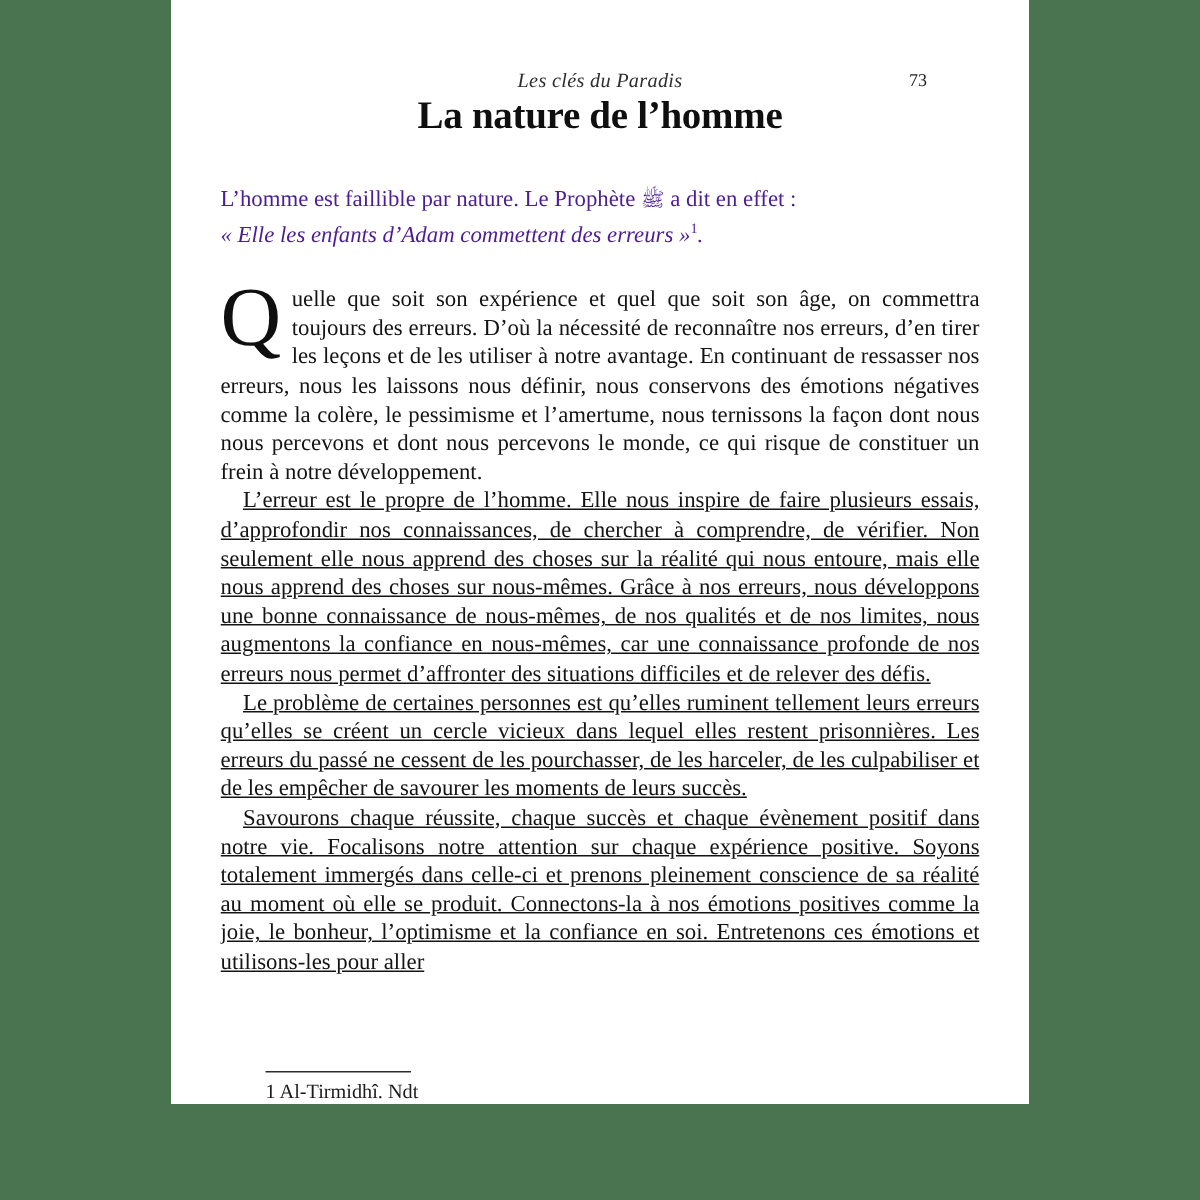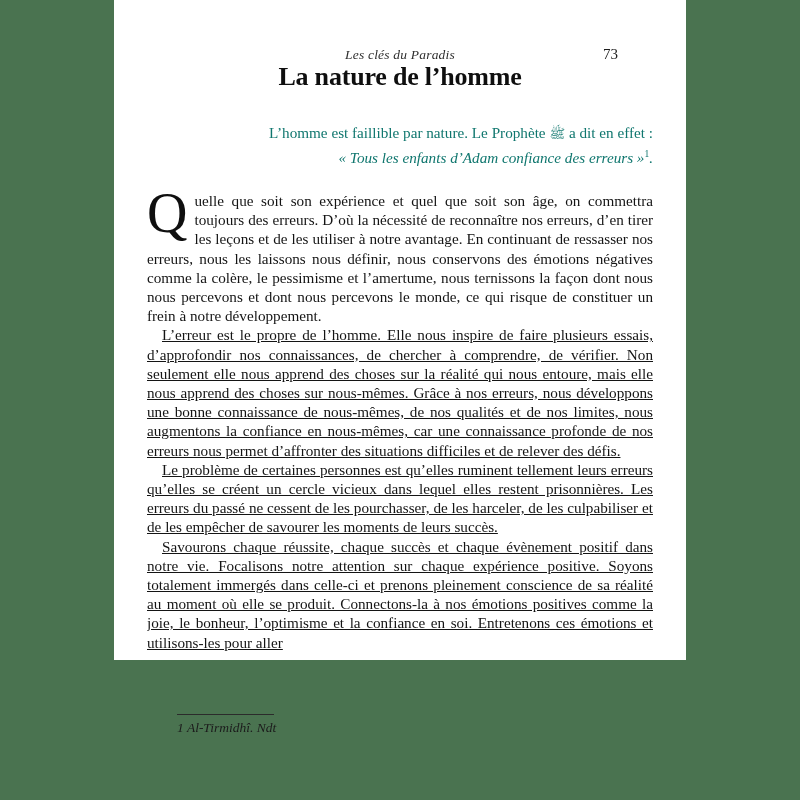--- a/index.html
+++ b/index.html
@@ -6,57 +6,57 @@
   html,body { width:800px; height:800px; }
   body {
     position:relative;
     background:#4a7350;
     font-family:"Liberation Serif", serif;
     overflow:hidden;
   }
   .page {
     position:absolute;
     left:114px; top:0;
-    width:572px; height:660px;
+    width:572px; height:736px;
     background:#ffffff;
     padding:0 33px;
     color:#161616;
   }
   .running-row {
     position:relative;
     margin-top:45px;
     height:18px;
     text-align:center;
   }
   .running-title {
     font-style:italic;
     font-size:13.5px;
     color:#2e2e2e;
     letter-spacing:0.2px;
   }
   .folio {
     position:absolute;
     right:35px; top:1px;
-    font-size:15px;
+    font-size:12px;
     color:#1c1c1c;
   }
   .chapter-title {
     text-align:center;
     font-size:26px;
     line-height:28px;
     font-weight:700;
     color:#0f0f0f;
     letter-spacing:-0.2px;
   }
   .epigraph {
     margin-top:32px;
-    text-align:right;
+    text-align:left;
     font-size:15.2px;
     line-height:20px;
-    color:#0f766e;
+    color:#4c1d95;
   }
   .epigraph .l2 { font-style:italic; }
   .prophet-symbol { font-size:13px; }
   .fn-ref {
     font-size:9.5px;
     vertical-align:6px;
     font-style:normal;
   }
   .body-text {
     margin-top:23px;
@@ -76,21 +76,20 @@
     font-size:56px;
     line-height:42px;
     height:39px;
     padding:1px 7px 0 0;
     color:#0f0f0f;
   }
   .footnote {
     position:absolute;
     left:63px; top:714px;
     width:440px;
-    font-style:italic;
   }
   .footnote-rule {
     width:97px; height:1px;
     background:#2b2b2b;
     margin-bottom:5px;
   }
   .footnote-text {
     font-size:13.5px;
     line-height:16px;
     color:#1c1c1c;
@@ -106,21 +105,21 @@
     <span class="folio">73</span>
   </div>
 
   <h1 class="chapter-title">La nature de l’homme</h1>
 
   <div class="epigraph">
     <div class="l1">
       <span>L’homme est faillible par nature. Le Prophète </span><span class="prophet-symbol">ﷺ</span><span> a dit en effet :</span>
     </div>
     <div class="l2">
-      <span>« Tous les enfants d’Adam confiance des erreurs »</span><sup class="fn-ref">1</sup><span>.</span>
+      <span>« Elle les enfants d’Adam commettent des erreurs »</span><sup class="fn-ref">1</sup><span>.</span>
     </div>
   </div>
 
   <div class="body-text">
     <p><span class="drop-cap">Q</span><span>uelle que soit son expérience et quel que soit son âge, on commettra toujours des erreurs. D’où la nécessité de reconnaître nos erreurs, d’en tirer les leçons et de les utiliser à notre avantage. En continuant de ressasser nos erreurs, nous les laissons nous définir, nous conservons des émotions négatives comme la colère, le pessimisme et l’amertume, nous ternissons la façon dont nous nous percevons et dont nous percevons le monde, ce qui risque de constituer un frein à notre développement.</span></p>
     <p class="ind">L’erreur est le propre de l’homme. Elle nous inspire de faire plusieurs essais, d’approfondir nos connaissances, de chercher à comprendre, de vérifier. Non seulement elle nous apprend des choses sur la réalité qui nous entoure, mais elle nous apprend des choses sur nous-mêmes. Grâce à nos erreurs, nous développons une bonne connaissance de nous-mêmes, de nos qualités et de nos limites, nous augmentons la confiance en nous-mêmes, car une connaissance profonde de nos erreurs nous permet d’affronter des situations difficiles et de relever des défis.</p>
     <p class="ind">Le problème de certaines personnes est qu’elles ruminent tellement leurs erreurs qu’elles se créent un cercle vicieux dans lequel elles restent prisonnières. Les erreurs du passé ne cessent de les pourchasser, de les harceler, de les culpabiliser et de les empêcher de savourer les moments de leurs succès.</p>
     <p class="ind">Savourons chaque réussite, chaque succès et chaque évènement positif dans notre vie. Focalisons notre attention sur chaque expérience positive. Soyons totalement immergés dans celle-ci et prenons pleinement conscience de sa réalité au moment où elle se produit. Connectons-la à nos émotions positives comme la joie, le bonheur, l’optimisme et la confiance en soi. Entretenons ces émotions et utilisons-les pour aller</p>
   </div>
 

